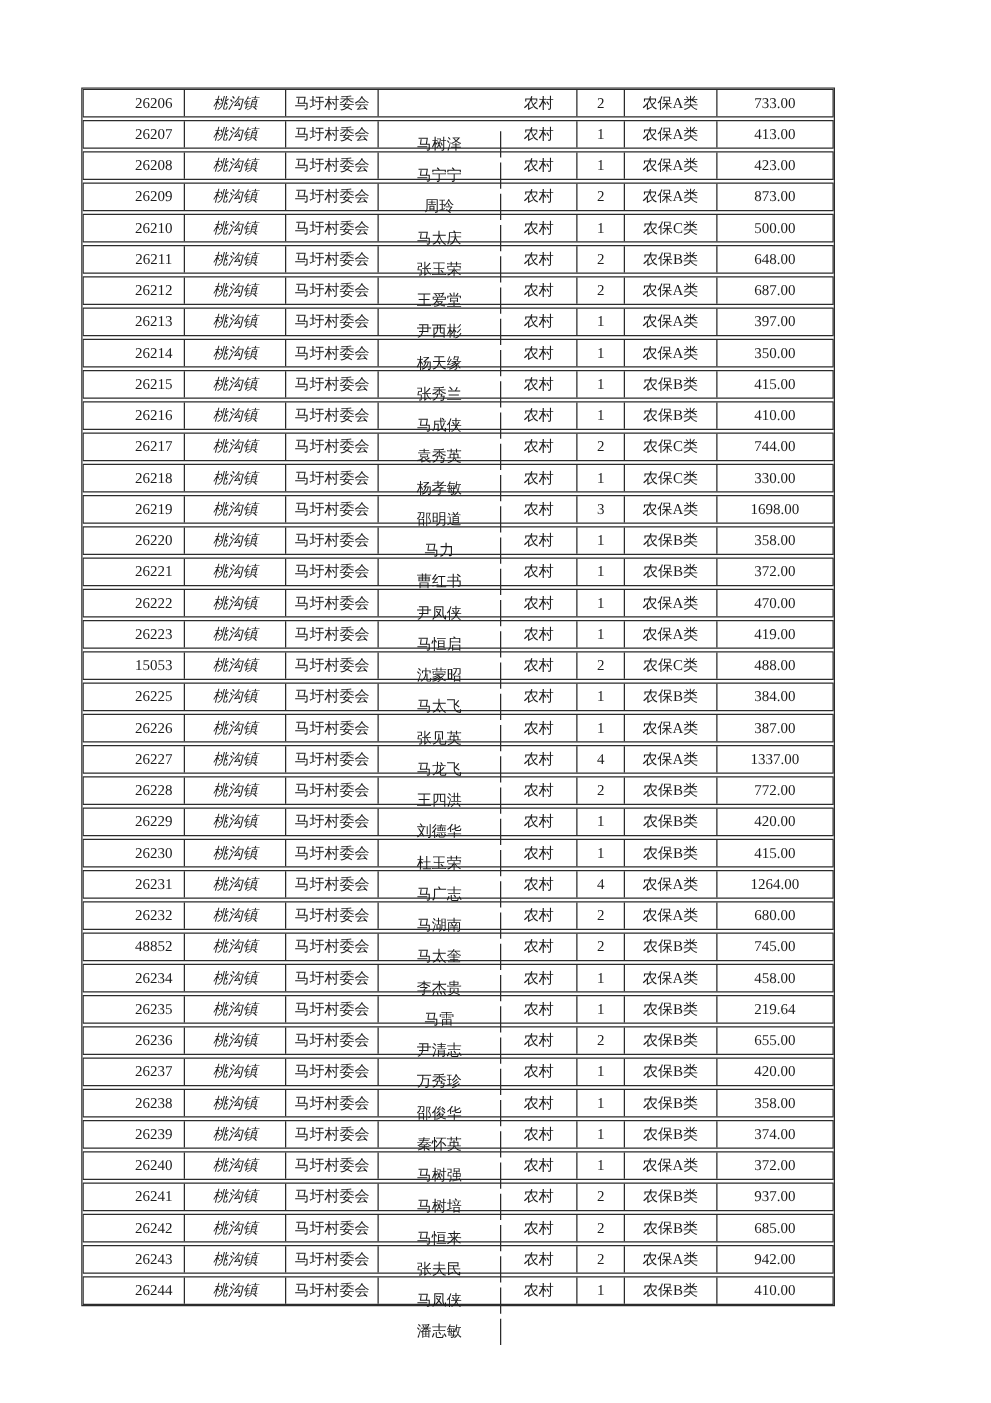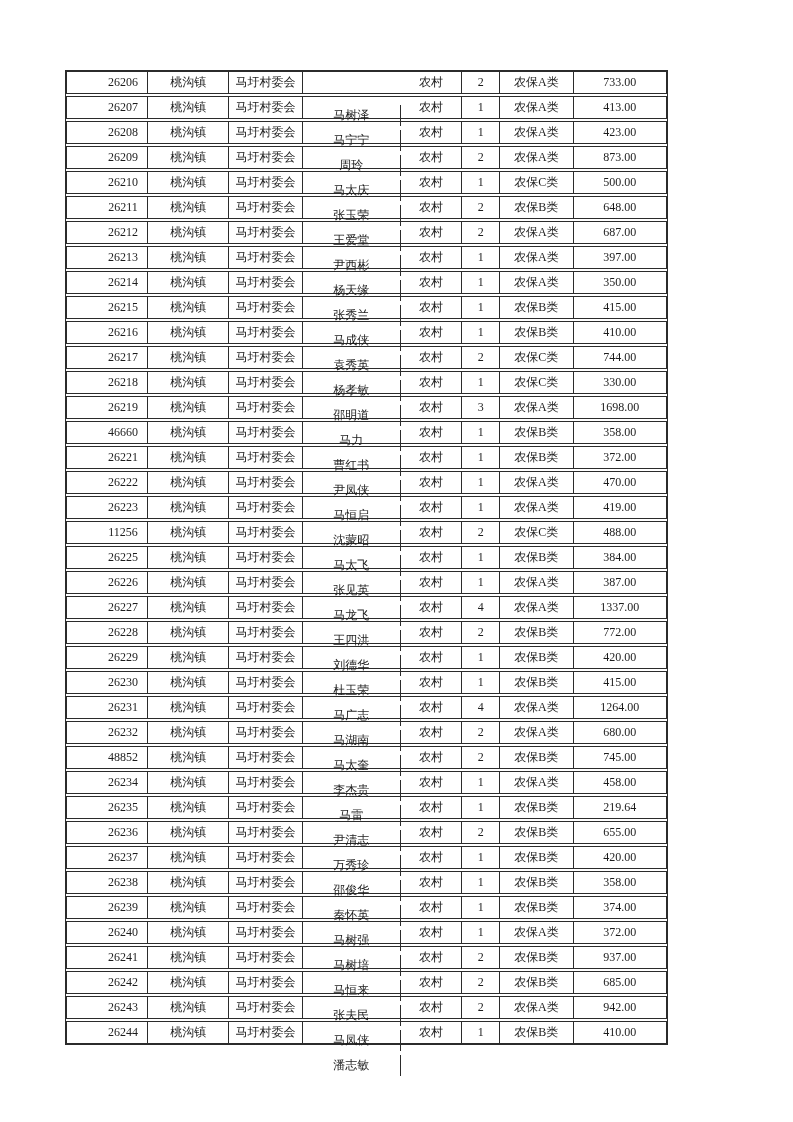--- a/index.html
+++ b/index.html
@@ -41,21 +41,21 @@
     align-items: center;
     justify-content: center;
     font-size: 12px;
     line-height: 21px;
     color: #1c1c1c;
     white-space: nowrap;
     overflow: hidden;
   }
   .cell:last-child { border-right: none; }
   .c0 { width: 52px; }
-  .c1 { width: 86px; }
+  .c1 { width: 86px; font-style: italic; }
   .c2 { width: 78px; }
   .c3 { width: 104px; margin-top: 33px; }
   .c4 { width: 65px; }
   .c5 { width: 40px; }
   .c6 { width: 78px; }
   .c7 { width: 98px; text-align: center; }
 </style>
 </head>
 <body>
 
@@ -196,21 +196,21 @@
     <div class="cell c0">26219</div>
     <div class="cell c1">桃沟镇</div>
     <div class="cell c2">马圩村委会</div>
     <div class="cell c3">马力</div>
     <div class="cell c4">农村</div>
     <div class="cell c5">3</div>
     <div class="cell c6">农保A类</div>
     <div class="cell c7">1698.00</div>
   </div>
         <div class="row">
-    <div class="cell c0">46660</div>
+    <div class="cell c0">26220</div>
     <div class="cell c1">桃沟镇</div>
     <div class="cell c2">马圩村委会</div>
     <div class="cell c3">曹红书</div>
     <div class="cell c4">农村</div>
     <div class="cell c5">1</div>
     <div class="cell c6">农保B类</div>
     <div class="cell c7">358.00</div>
   </div>
         <div class="row">
     <div class="cell c0">26221</div>
@@ -236,21 +236,21 @@
     <div class="cell c0">26223</div>
     <div class="cell c1">桃沟镇</div>
     <div class="cell c2">马圩村委会</div>
     <div class="cell c3">沈蒙昭</div>
     <div class="cell c4">农村</div>
     <div class="cell c5">1</div>
     <div class="cell c6">农保A类</div>
     <div class="cell c7">419.00</div>
   </div>
         <div class="row">
-    <div class="cell c0">11256</div>
+    <div class="cell c0">15053</div>
     <div class="cell c1">桃沟镇</div>
     <div class="cell c2">马圩村委会</div>
     <div class="cell c3">马太飞</div>
     <div class="cell c4">农村</div>
     <div class="cell c5">2</div>
     <div class="cell c6">农保C类</div>
     <div class="cell c7">488.00</div>
   </div>
         <div class="row">
     <div class="cell c0">26225</div>

